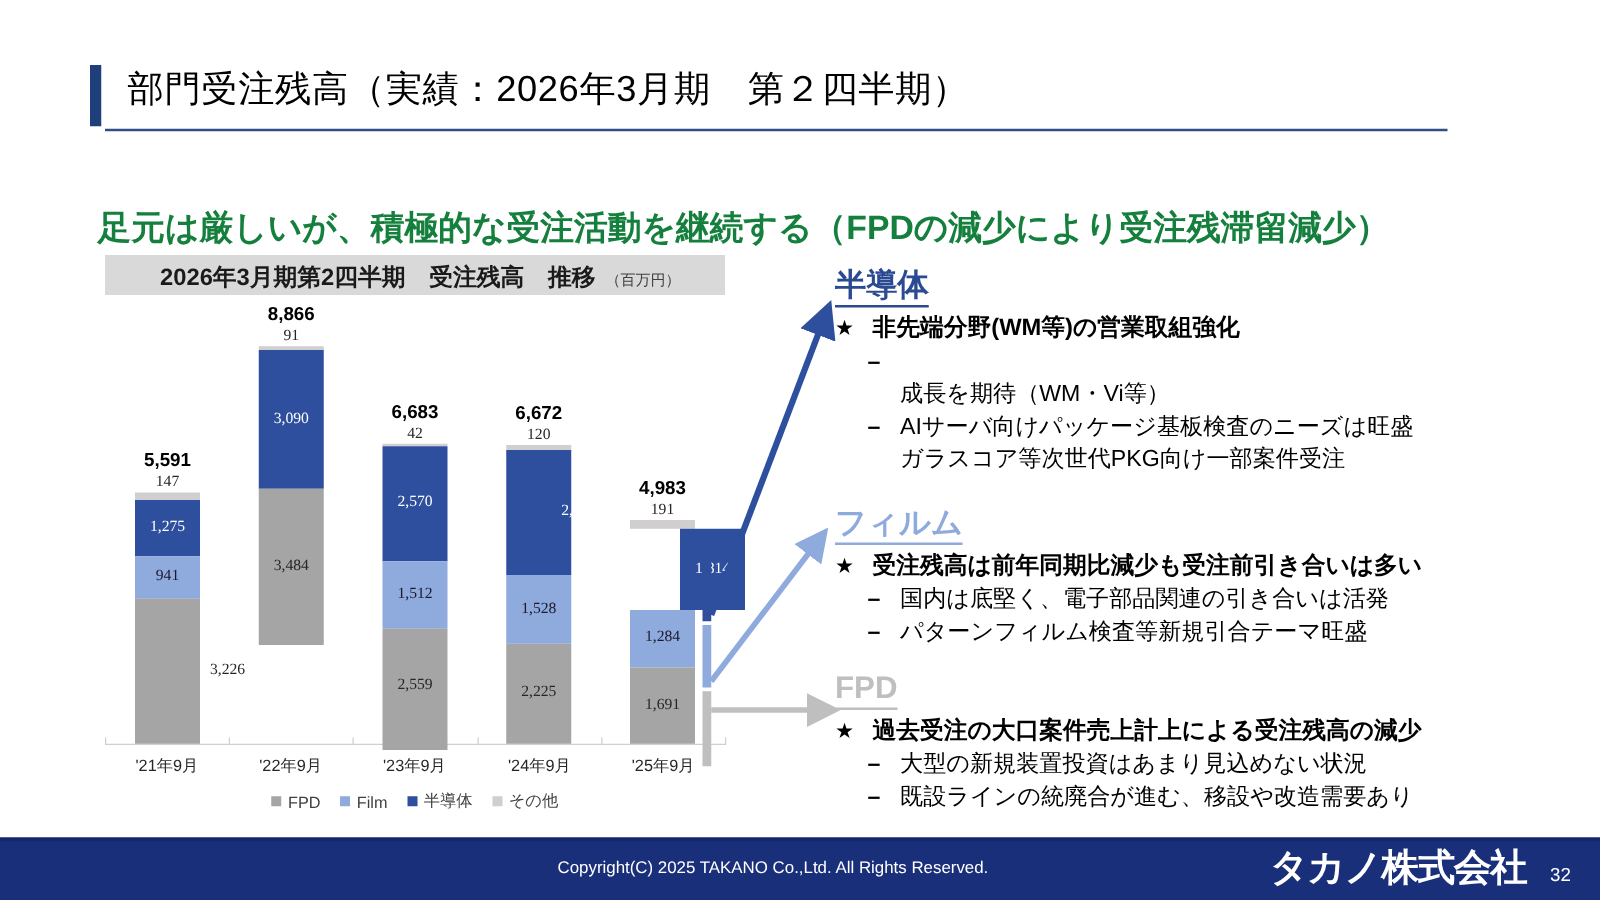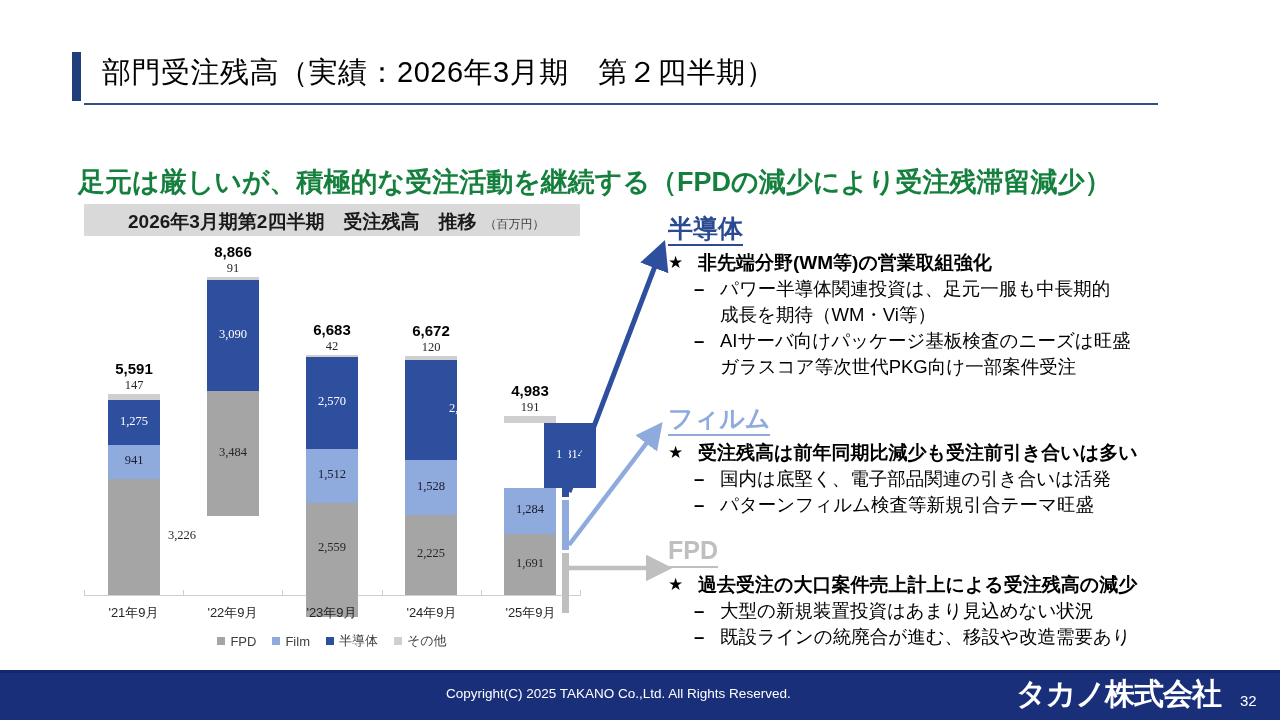--- a/index.html
+++ b/index.html
@@ -346,21 +346,21 @@
         <div class="bar-stack" style="height: 239.702px;">
           <div class="seg seg-other" style="height: 1.50643px;">
             <div class="seg-label lbl-other" style="top: -16px;">42</div>
           </div>
           <div class="seg seg-semi" style="height: 92.1791px;">
             <div class="seg-label lbl-semi" style="top: 37.0896px;">2,570</div>
           </div>
           <div class="seg seg-film" style="height: 54.2314px;">
             <div class="seg-label lbl-film" style="top: 18.1157px;">1,512</div>
           </div>
-          <div class="seg seg-fpd" style="height: 114px;">
+          <div class="seg seg-fpd" style="height: 97px;">
             <div class="seg-label lbl-fpd" style="top: 36.8923px;">2,559</div>
           </div>
         </div>
         <div class="bar-total" style="bottom: 256.702px;">6,683</div>
       </div>
       <div class="bar-group" style="left: 321px; width: 52px; height: 265.307px;">
         <div class="bar-stack" style="height: 239.307px;">
           <div class="seg seg-other" style="height: 4.30408px;">
             <div class="seg-label lbl-other" style="top: -16px;">120</div>
           </div>
@@ -445,21 +445,20 @@
 <div class="notes">
 
   <div class="note-block" style="top:0px;">
     <div><span class="note-head head-semi">半導体</span></div>
     <div class="bullet-star">
       <span class="glyph">★</span>
       <span>非先端分野(WM等)の営業取組強化</span>
     </div>
     <div class="bullet-dash">
       <span class="glyph">–</span>
-      <span>パワー半導体関連投資は、足元一服も中長期的</span>
     </div>
     <div class="dash-cont">成長を期待（WM・Vi等）</div>
     <div class="bullet-dash">
       <span class="glyph">–</span>
       <span>AIサーバ向けパッケージ基板検査のニーズは旺盛</span>
     </div>
     <div class="dash-cont">ガラスコア等次世代PKG向け一部案件受注</div>
   </div>
 
   <div class="note-block" style="top:190px;">

